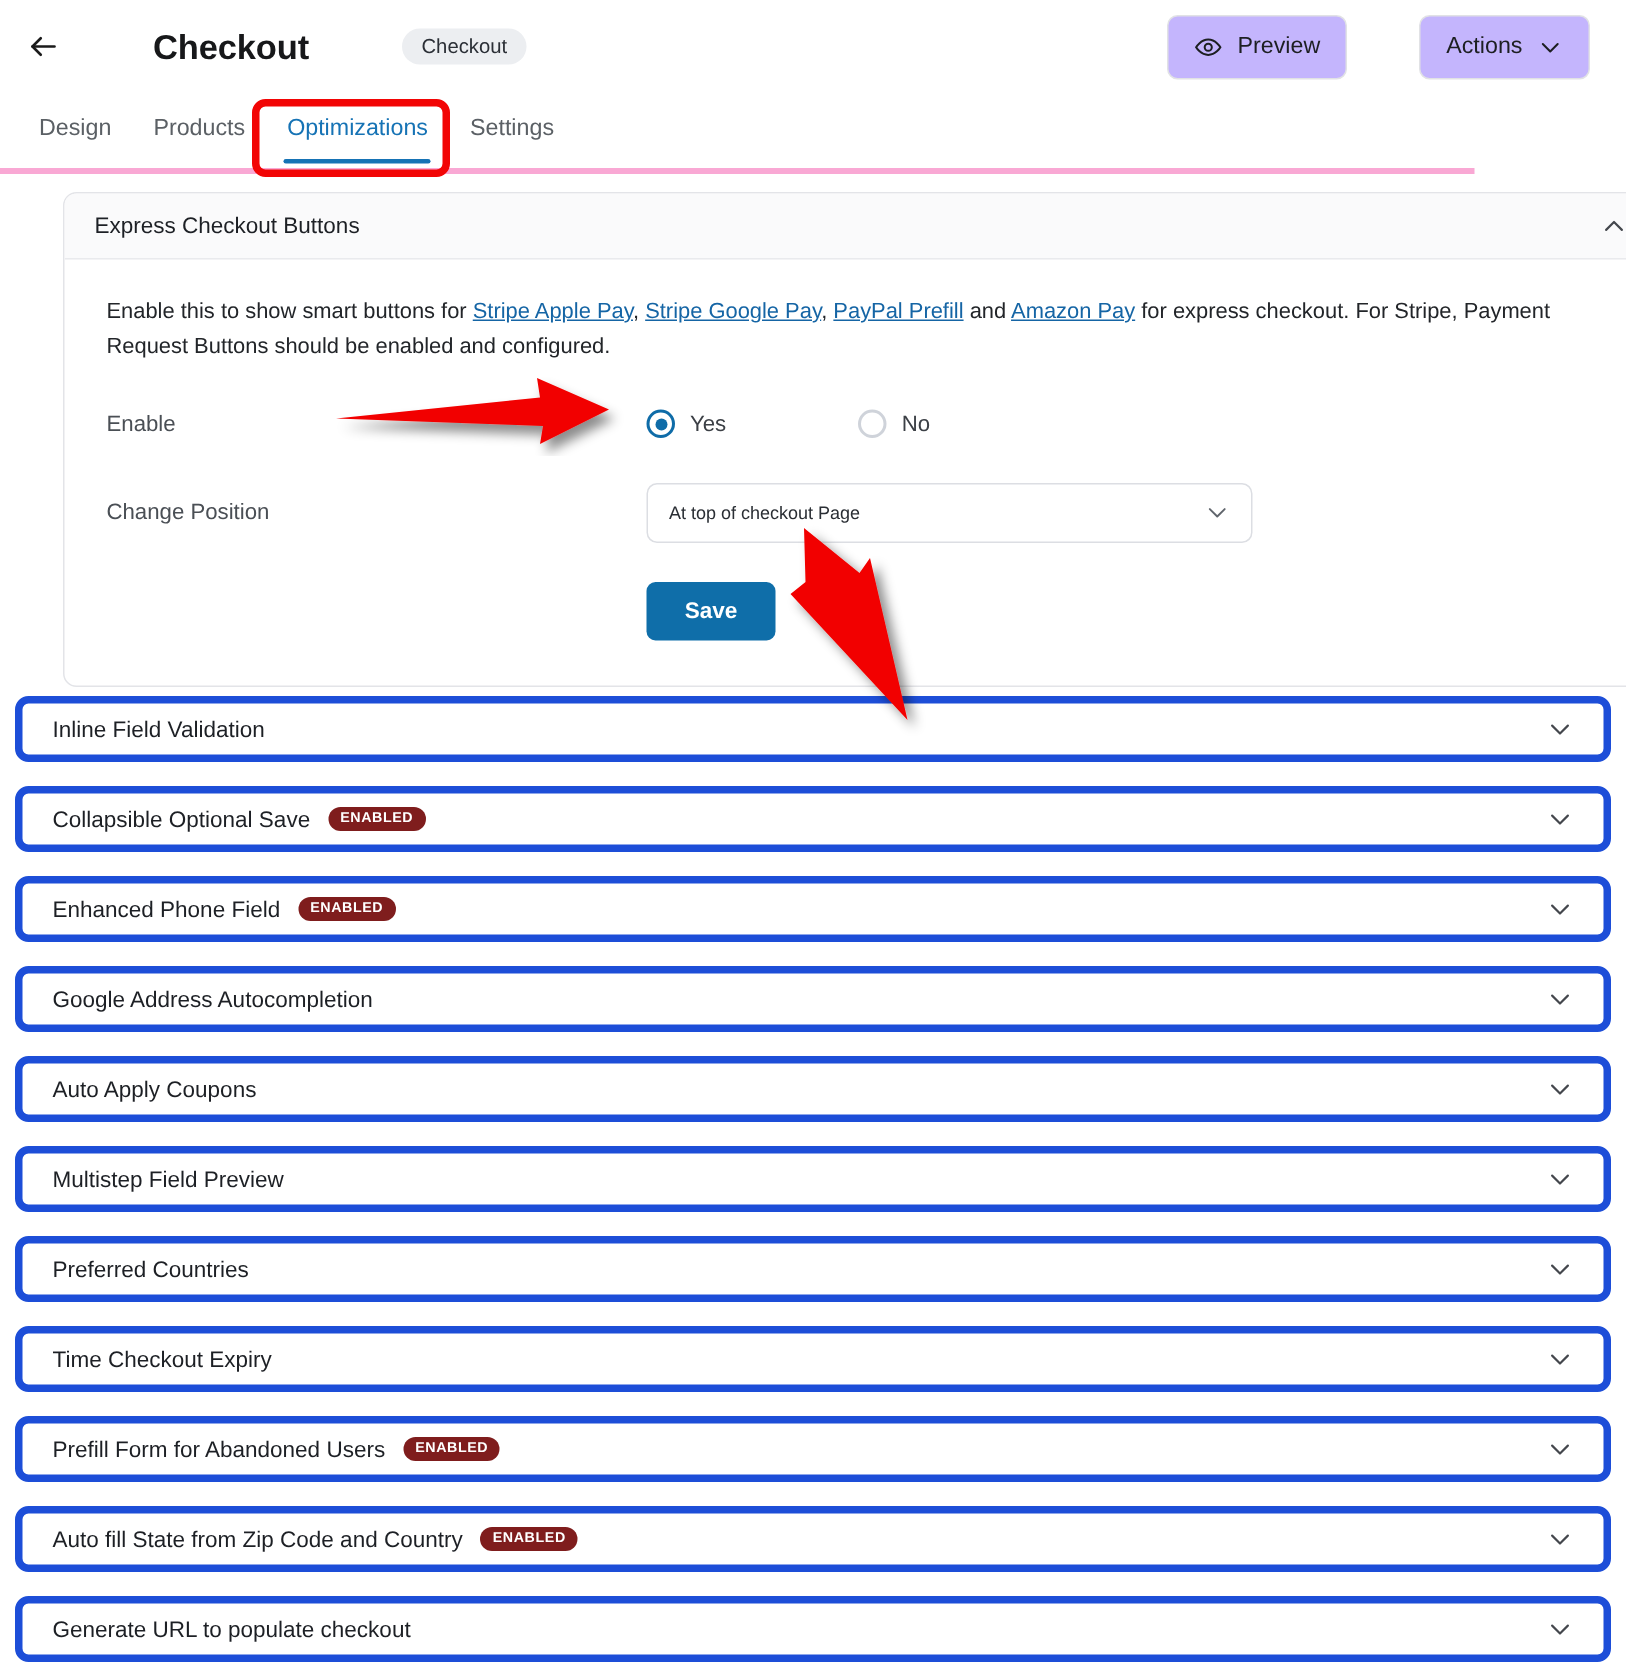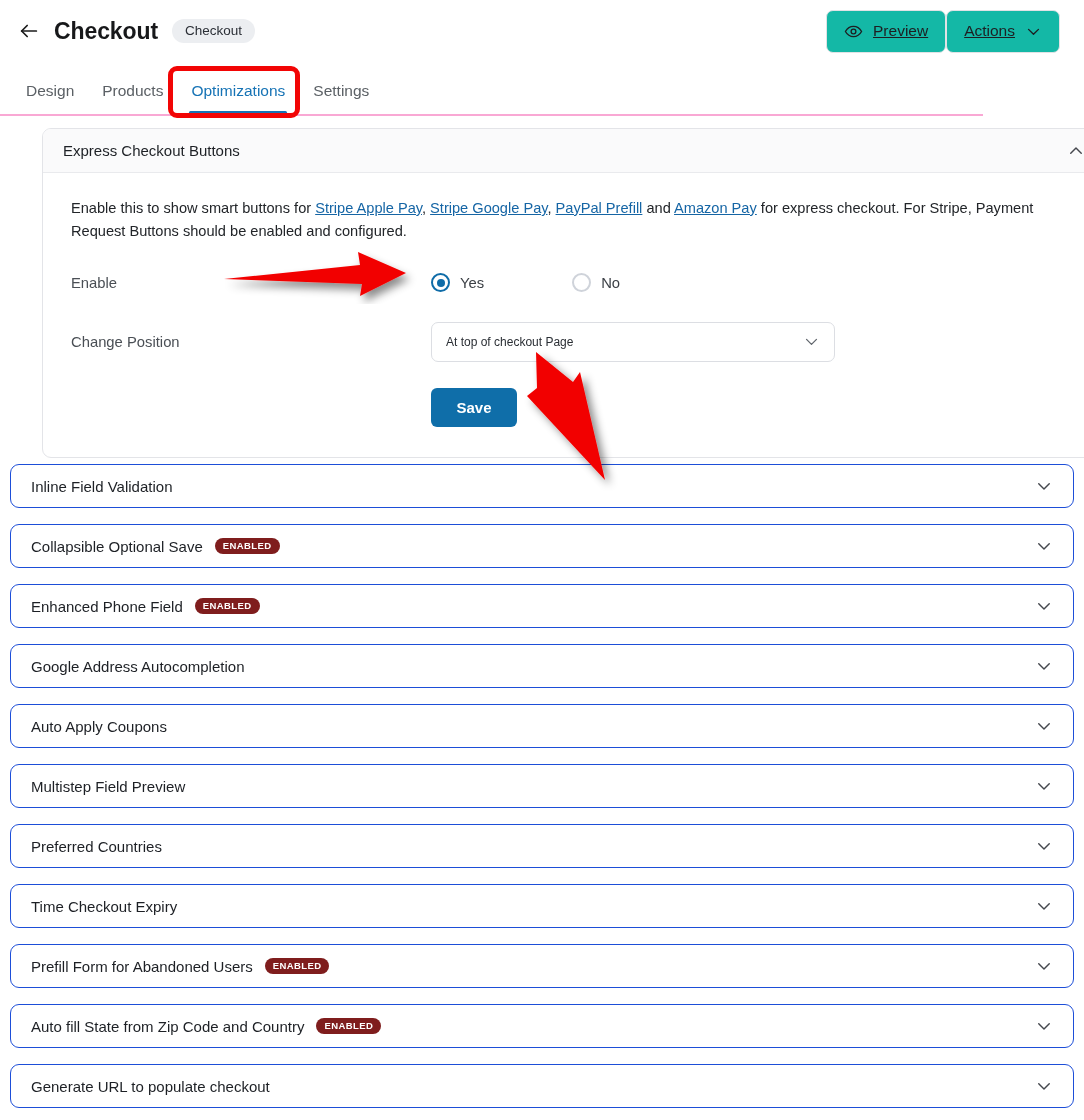--- a/index.html
+++ b/index.html
@@ -11,20 +11,21 @@
     -webkit-font-smoothing: antialiased;
   }
   body { position: relative; overflow: hidden; }
 
   
   .topbar {
     position: absolute; left: 0; top: 0;
     width: 1084px; height: 62px;
     display: flex; align-items: center;
     padding: 0 24px 0 12px;
+    gap: 48px;
   }
   .back-btn {
     width: 34px; height: 34px;
     display: flex; align-items: center; justify-content: center;
     border: none; background: transparent; cursor: pointer;
     color: #1b1b1b;
   }
   .page-title {
     font-size: 23px; font-weight: 700; color: #17181a;
     margin-left: 8px; letter-spacing: -0.1px;
@@ -34,38 +35,37 @@
     background: #eceef1; color: #2b2f36;
     border-radius: 13px;
     font-size: 13.5px;
     padding: 5px 13px 6px;
     line-height: 1;
   }
   .topbar-spacer { flex: 1; }
   .btn-outline {
     height: 43px;
     display: inline-flex; align-items: center; gap: 10px;
-    background: #14b8a6;
+    background: #c4b5fd;
     border: 1px solid #e1e2e5;
     border-radius: 7px;
     font-size: 15.5px; color: #1d1f22;
     padding: 0 17px;
     cursor: pointer;
     font-family: "Liberation Sans", sans-serif;
-    text-decoration: underline;
   }
   .btn-outline + .btn-outline { margin-left: 0; }
 
   
   .tabs {
     position: absolute; left: 0; top: 62px;
     width: 983px; height: 54px;
     padding-left: 12px;
-    display: flex; align-items: flex-end;
-    border-bottom: 2px solid #f9a8d4;
+    display: flex; align-items: center;
+    border-bottom: 4px solid #f9a8d4;
   }
   .tab {
     position: relative;
     font-size: 15.5px; color: #5b6065;
     padding: 12px 14px 14px;
     cursor: pointer;
     background: transparent; border: none;
     font-family: "Liberation Sans", sans-serif;
   }
   .tab.active { color: #1673b5; }
@@ -147,21 +147,21 @@
     text-align: center;
   }
 
   
   .acc-list {
     position: absolute; left: 10px; top: 464px;
     width: 1064px;
   }
   .acc-row {
     height: 44px;
-    border: 1px solid #1d4ed8;
+    border: 5px solid #1d4ed8;
     border-radius: 9px;
     background: #fff;
     display: flex; align-items: center;
     padding: 0 20px;
     margin-bottom: 16px;
     cursor: pointer;
   }
   .acc-row .ttl { font-size: 15px; color: #1d2025; }
   .badge {
     margin-left: 12px;

